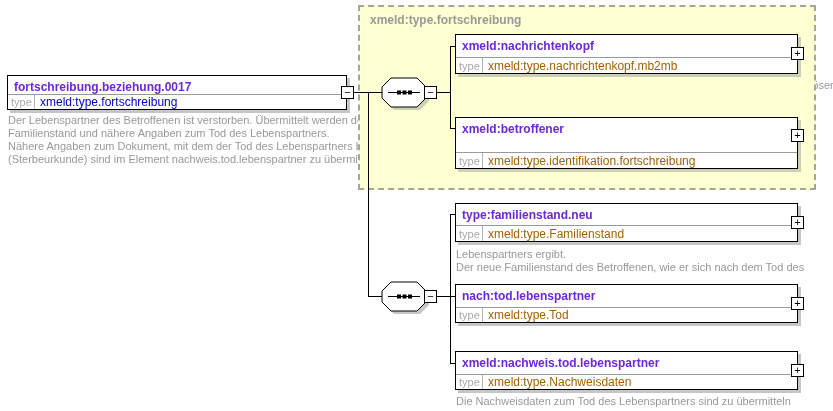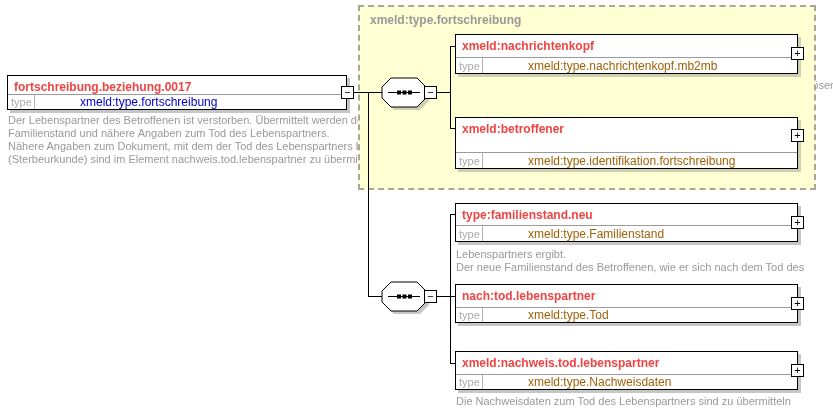--- a/index.html
+++ b/index.html
@@ -8,26 +8,26 @@
     font-family:"Liberation Sans",sans-serif;overflow:hidden;
   }
   
   .ebox{
     position:absolute;background:#ffffff;border:1px solid #000;
     box-sizing:border-box;
   }
   .shadow-w{box-shadow:3px 3px 0 0 #c6c6c6;}
   .shadow-y{box-shadow:3px 3px 0 0 #cfcfb2;}
   .ebox .title{
-    font-weight:bold;font-size:12px;color:#ef4444;
+    font-weight:bold;font-size:12px;color:#6d28d9;
     padding:4px 17px 0 6px;box-sizing:border-box;white-space:nowrap;overflow:hidden;
   }
   .ebox .typerow{
     position:absolute;left:0;right:0;bottom:0;display:flex;align-items:center;
-    border-top:1px solid #9a9a9a;box-sizing:border-box;gap:40px;
+    border-top:1px solid #9a9a9a;box-sizing:border-box;
   }
   .ebox .typelabel{
     width:27px;flex:0 0 27px;color:#aaaaaa;font-size:11px;
     padding-left:3px;border-right:1px solid #b4b4b4;box-sizing:border-box;
     height:100%;display:flex;align-items:center;
   }
   .ebox .typevalue{
     font-size:12px;color:#a16207;padding-left:5px;white-space:nowrap;overflow:hidden;
   }
   .typevalue.blue{color:#0000cc;}

